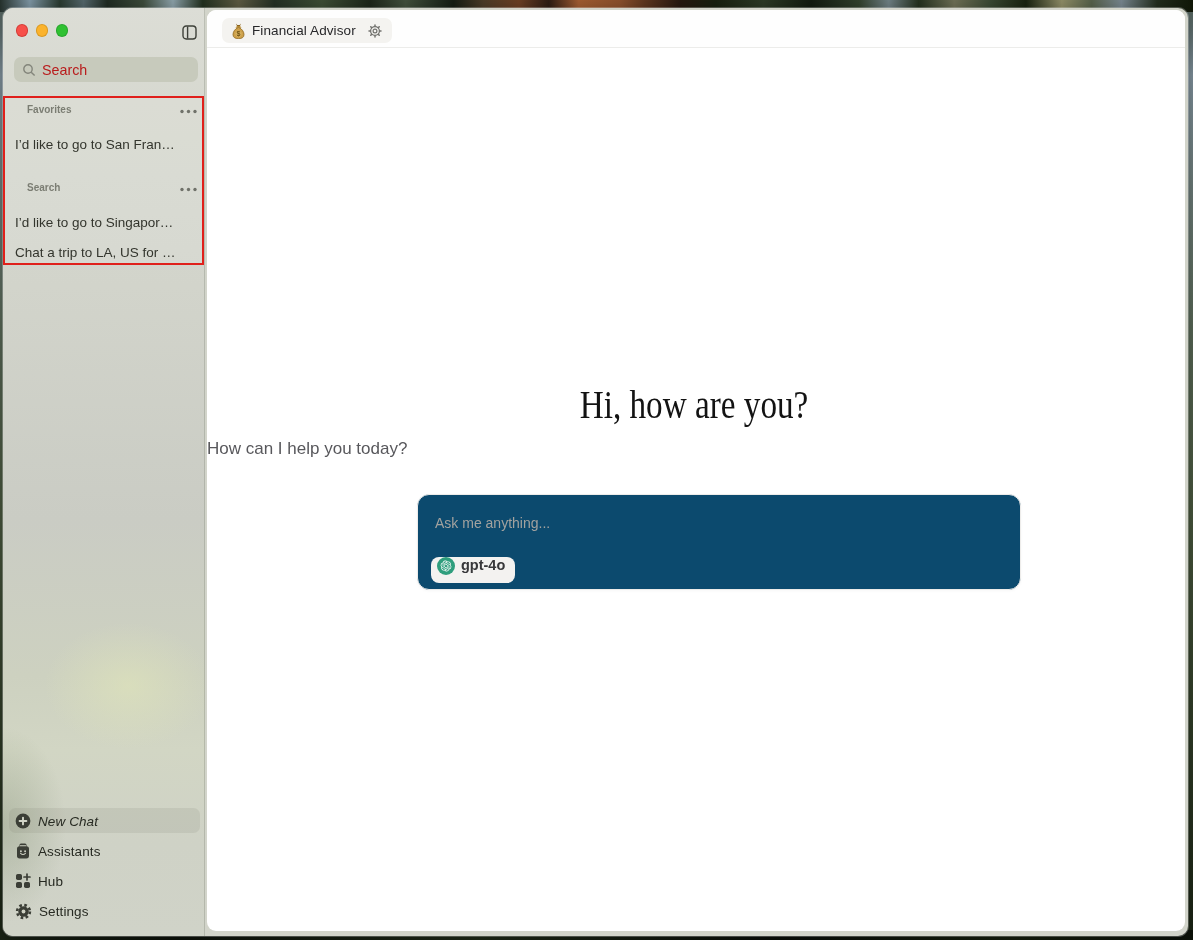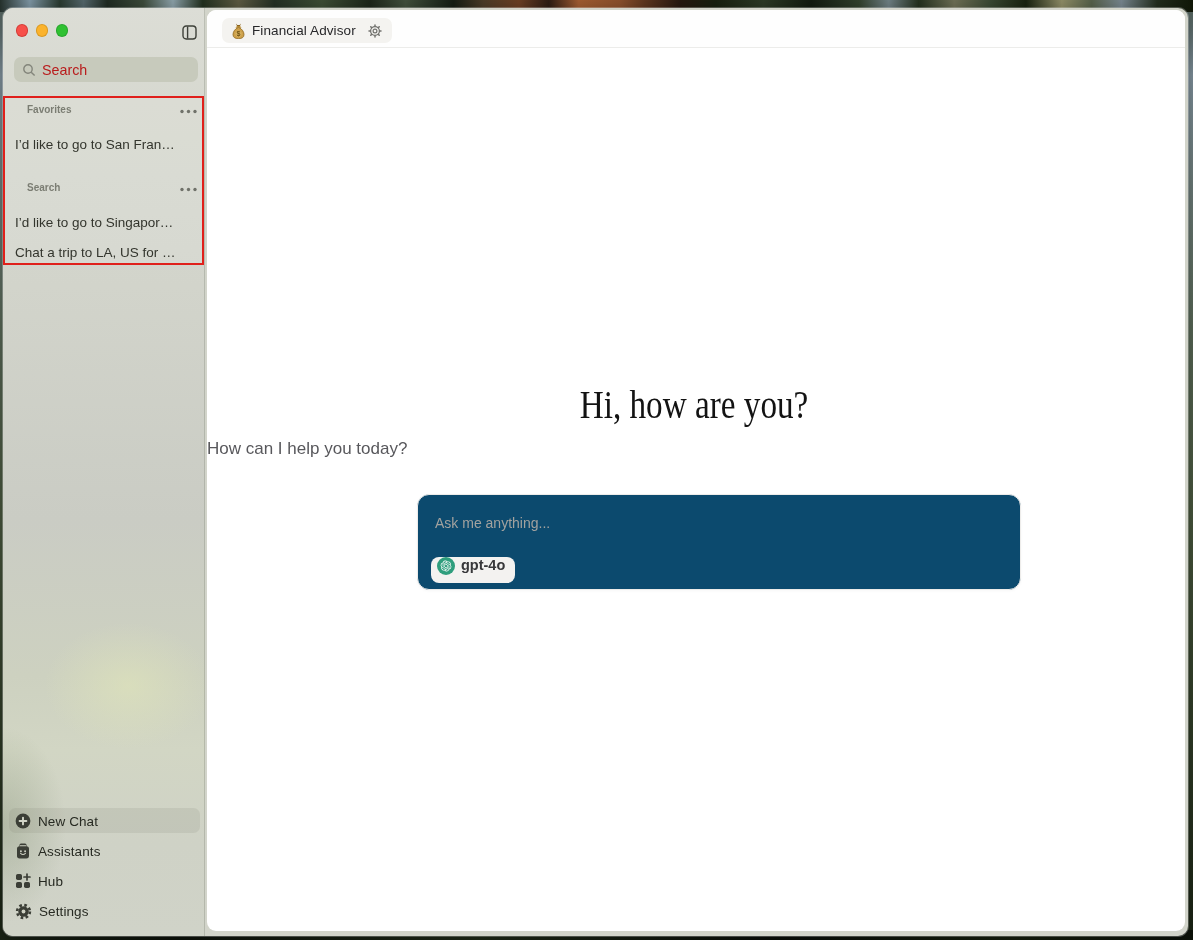--- a/index.html
+++ b/index.html
@@ -111,21 +111,21 @@
       <div class="sec" style="top:174px;">Search</div>
       <svg class="dots" style="top:179px;" width="19" height="5" viewBox="0 0 19 5">
         <circle cx="3" cy="2.5" r="1.7" fill="#70726a"></circle>
         <circle cx="9.5" cy="2.5" r="1.7" fill="#70726a"></circle>
         <circle cx="16" cy="2.5" r="1.7" fill="#70726a"></circle>
       </svg>
       <div class="item" style="top:207px;">I’d like to go to Singapor…</div>
       <div class="item" style="top:237px;">Chat a trip to LA, US for …</div>
 
       <div class="navhl"></div>
-      <div class="nav" style="top:805px;">
+      <div class="nav" style="top:805px;font-style:italic;">
         <svg width="16" height="16" viewBox="0 0 16 16">
           <circle cx="8" cy="8" r="7.4" fill="#3b3e36"></circle>
           <path d="M8 4.6 V11.4 M4.6 8 H11.4" stroke="#d2d5c8" stroke-width="1.9" stroke-linecap="round"></path>
         </svg>
         <span>New Chat</span>
       </div>
       <div class="nav" style="top:835px;">
         <svg width="16" height="16" viewBox="0 0 16 16">
           <rect x="4.4" y="0.6" width="7.2" height="4.6" rx="1.6" fill="#3b3e36"></rect>
           <rect x="2" y="3.2" width="12" height="12.2" rx="2.6" fill="#3b3e36"></rect>

